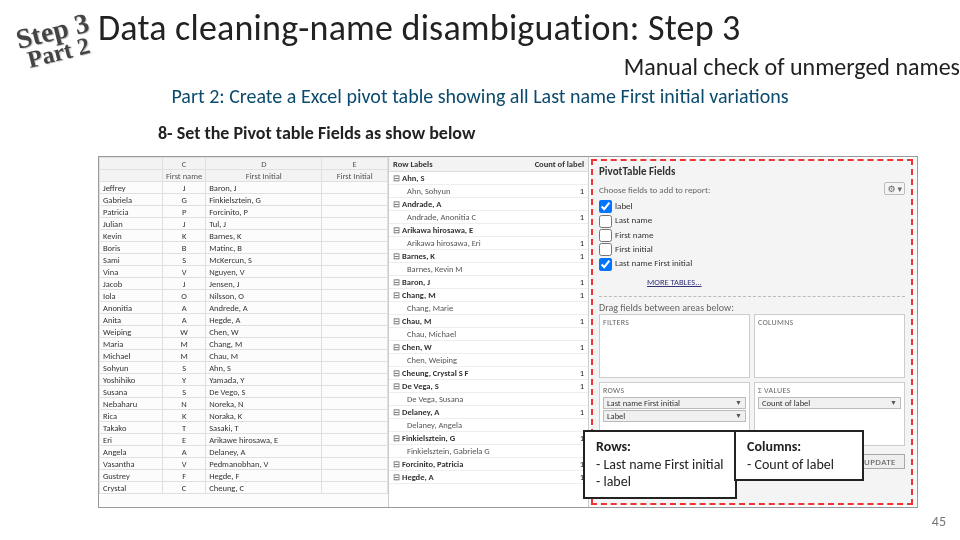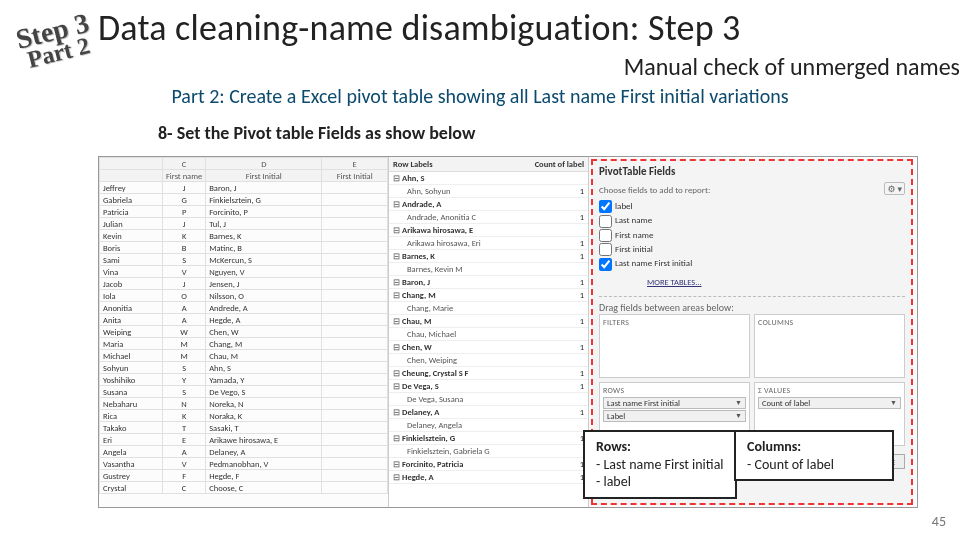--- a/index.html
+++ b/index.html
@@ -202,21 +202,21 @@
     border: 2px solid #222;
     padding: 6px 11px;
     font-size: 14px;
     font-weight: bold;
     color: #222;
     line-height: 1.25;
     min-width: 110px;
   }
   .callout .item { font-weight: normal; }
   #callout-rows { left: 583px; top: 430px; }
-  #callout-cols { left: 734px; top: 430px; width: 160px; }
+  #callout-cols { left: 734px; top: 430px; width: 130px; }
 
   .slidenum {
     position: absolute;
     right: 14px;
     bottom: 10px;
     font-size: 14px;
     color: #777;
   }
 </style>
 </head>
@@ -398,21 +398,21 @@
             </tr>
             <tr>
               <td>Gustrey</td>
               <td class="colC">F</td>
               <td>Hegde, F</td>
               <td></td>
             </tr>
             <tr>
               <td>Crystal</td>
               <td class="colC">C</td>
-              <td>Choose, C</td>
+              <td>Cheung, C</td>
               <td></td>
             </tr>
           </tbody>
       </table>
     </div>
 
     <div class="pivot">
       <div class="phead">
         <span>Row Labels</span>
         <span>Count of label</span>

